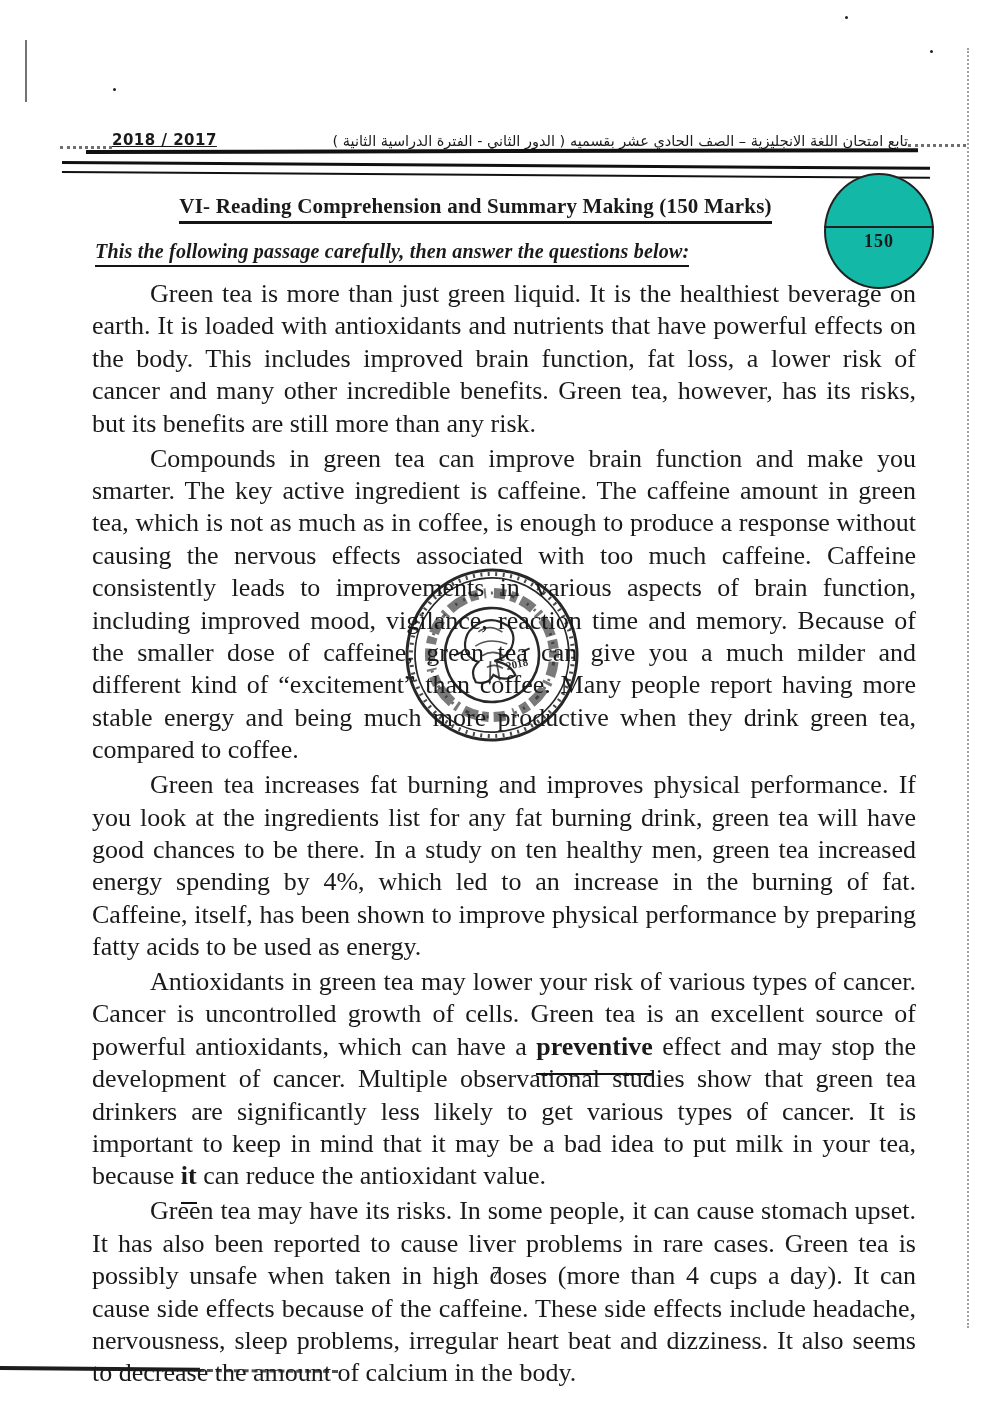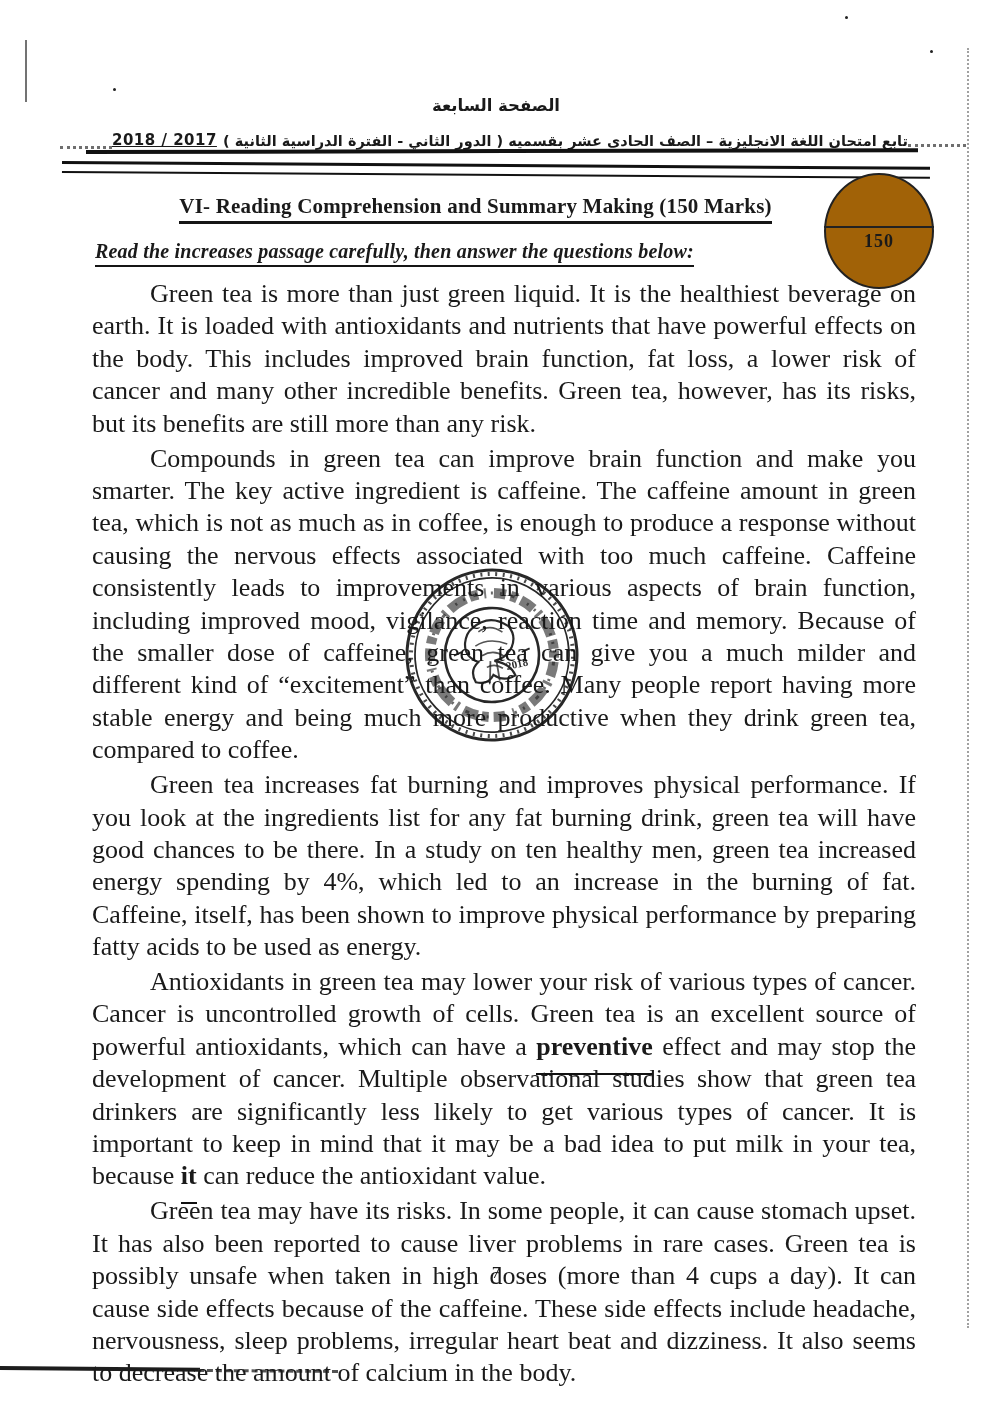--- a/index.html
+++ b/index.html
@@ -20,21 +20,21 @@
   .hdr-ar1{
     position:absolute;left:0;top:96px;width:100%;text-align:center;
     font-family:"DejaVu Sans",sans-serif;font-weight:bold;font-size:16.5px;direction:rtl;
   }
   .hdr-line2{
     position:absolute;left:112px;top:124px;width:796px;height:25px;
     display:flex;justify-content:space-between;align-items:flex-end;
     border-bottom:2.5px solid #1a1a1a;padding-bottom:1px;
   }
   .hdr-ar2{
-    direction:rtl;font-family:"DejaVu Sans",sans-serif;font-weight:bold;font-size:14.5px;white-space:nowrap;
+    direction:rtl;font-family:"DejaVu Sans",sans-serif;font-weight:normal;font-size:14.5px;white-space:nowrap;
   }
   .hdr-year{
     font-family:"DejaVu Sans",sans-serif;font-weight:bold;font-size:15px;letter-spacing:.5px;
     text-decoration:underline;
   }
   .rule1{position:absolute;left:86px;top:150px;width:832px;height:4px;background:#111;transform:rotate(-.12deg);transform-origin:left center;}
   .rule2{position:absolute;left:62px;top:161px;width:868px;height:7px;
     border-top:3px solid #111;border-bottom:2px solid #111;
     transform:rotate(.38deg);transform-origin:left center;}
   
@@ -44,21 +44,21 @@
     border-bottom:3px solid #151515;padding-bottom:2px;margin-left:27px;
   }
   .instruction-row{position:absolute;left:95px;top:240px;}
   .instruction-text{
     display:inline-block;font-weight:bold;font-style:italic;font-size:20px;
     border-bottom:2.5px solid #151515;padding-bottom:2px;letter-spacing:.2px;
   }
   
   .marks-circle{
     position:absolute;left:824px;top:173px;width:106px;height:112px;
-    border:2px solid #222;border-radius:50%;background:#a16207;
+    border:2px solid #222;border-radius:50%;background:#14b8a6;
   }
   .marks-divider{position:absolute;left:-2px;right:-2px;top:51px;border-top:2px solid #222;}
   .marks-value{
     position:absolute;left:0;right:0;top:56px;text-align:center;
     font-weight:bold;font-size:18px;letter-spacing:1px;
   }
   
   .passage{
     position:absolute;left:92px;top:278px;width:824px;
     font-size:26px;line-height:32.4px;text-align:justify;
@@ -76,41 +76,40 @@
 <div class="page">
 
   <div class="edge-line-left"></div>
   <div class="edge-line-right"></div>
   <div class="bottom-broken-line"></div>
   <div class="bottom-broken-line2"></div>
   <div class="speck" style="left:845px;top:16px;width:3px;height:3px;"></div>
   <div class="speck" style="left:930px;top:50px;width:3px;height:3px;"></div>
   <div class="speck" style="left:113px;top:88px;width:3px;height:3px;"></div>
 
-  <div class="hdr-ar1">الصفحة السابعة</div>
   <div class="hdr-dots-left"></div>
   <div class="hdr-dots-right"></div>
   <div class="hdr-line2">
     <span class="hdr-year">2018 / 2017</span>
     <span class="hdr-ar2">تابع امتحان اللغة الانجليزية – الصف الحادي عشر بقسميه ( الدور الثاني - الفترة الدراسية الثانية )</span>
   </div>
 
   <div class="rule1"></div>
   <div class="rule2"></div>
 
   <div class="marks-circle">
     <div class="marks-divider"></div>
     <div class="marks-value">150</div>
   </div>
 
   <div class="title-row">
     <span class="title-text">VI- Reading Comprehension and Summary Making (150 Marks)</span>
   </div>
   <div class="instruction-row">
-    <span class="instruction-text">Read the increases passage carefully, then answer the questions below:</span>
+    <span class="instruction-text">This the following passage carefully, then answer the questions below:</span>
   </div>
 
   <div class="passage">
     <p><span>Green tea is more than just green liquid. It is the healthiest beverage on earth. It is loaded with antioxidants and nutrients that have powerful effects on the body. This includes improved brain function, fat loss, a lower risk of cancer and many other incredible benefits. Green tea, however, has its risks, but its benefits are still more than any risk.</span></p>
     <p><span>Compounds in green tea can improve brain function and make you smarter. The key active ingredient is caffeine. The caffeine amount in green tea, which is not as much as in coffee, is enough to produce a response without causing the nervous effects associated with too much caffeine. Caffeine consistently leads to improvements in various aspects of brain function, including improved mood, vigilance, reaction time and memory. Because of the smaller dose of caffeine, green tea can give you a much milder and different kind of “excitement” than coffee. Many people report having more stable energy and being much more productive when they drink green tea, compared to coffee.</span></p>
     <p><span>Green tea increases fat burning and improves physical performance. If you look at the ingredients list for any fat burning drink, green tea will have good chances to be there. In a study on ten healthy men, green tea increased energy spending by 4%, which led to an increase in the burning of fat. Caffeine, itself, has been shown to improve physical performance by preparing fatty acids to be used as energy.</span></p>
     <p><span>Antioxidants in green tea may lower your risk of various types of cancer. Cancer is uncontrolled growth of cells. Green tea is an excellent source of powerful antioxidants, which can have a </span><span class="kw">preventive</span><span> effect and may stop the development of cancer. Multiple observational studies show that green tea drinkers are significantly less likely to get various types of cancer. It is important to keep in mind that it may be a bad idea to put milk in your tea, because </span><span class="kw">it</span><span> can reduce the antioxidant value.</span></p>
     <p><span>Green tea may have its risks. In some people, it can cause stomach upset. It has also been reported to cause liver problems in rare cases. Green tea is possibly unsafe when taken in high doses (more than 4 cups a day). It can cause side effects because of the caffeine. These side effects include headache, nervousness, sleep problems, irregular heart beat and dizziness. It also seems to decrease the amount of calcium in the body.</span></p>
   </div>
 

